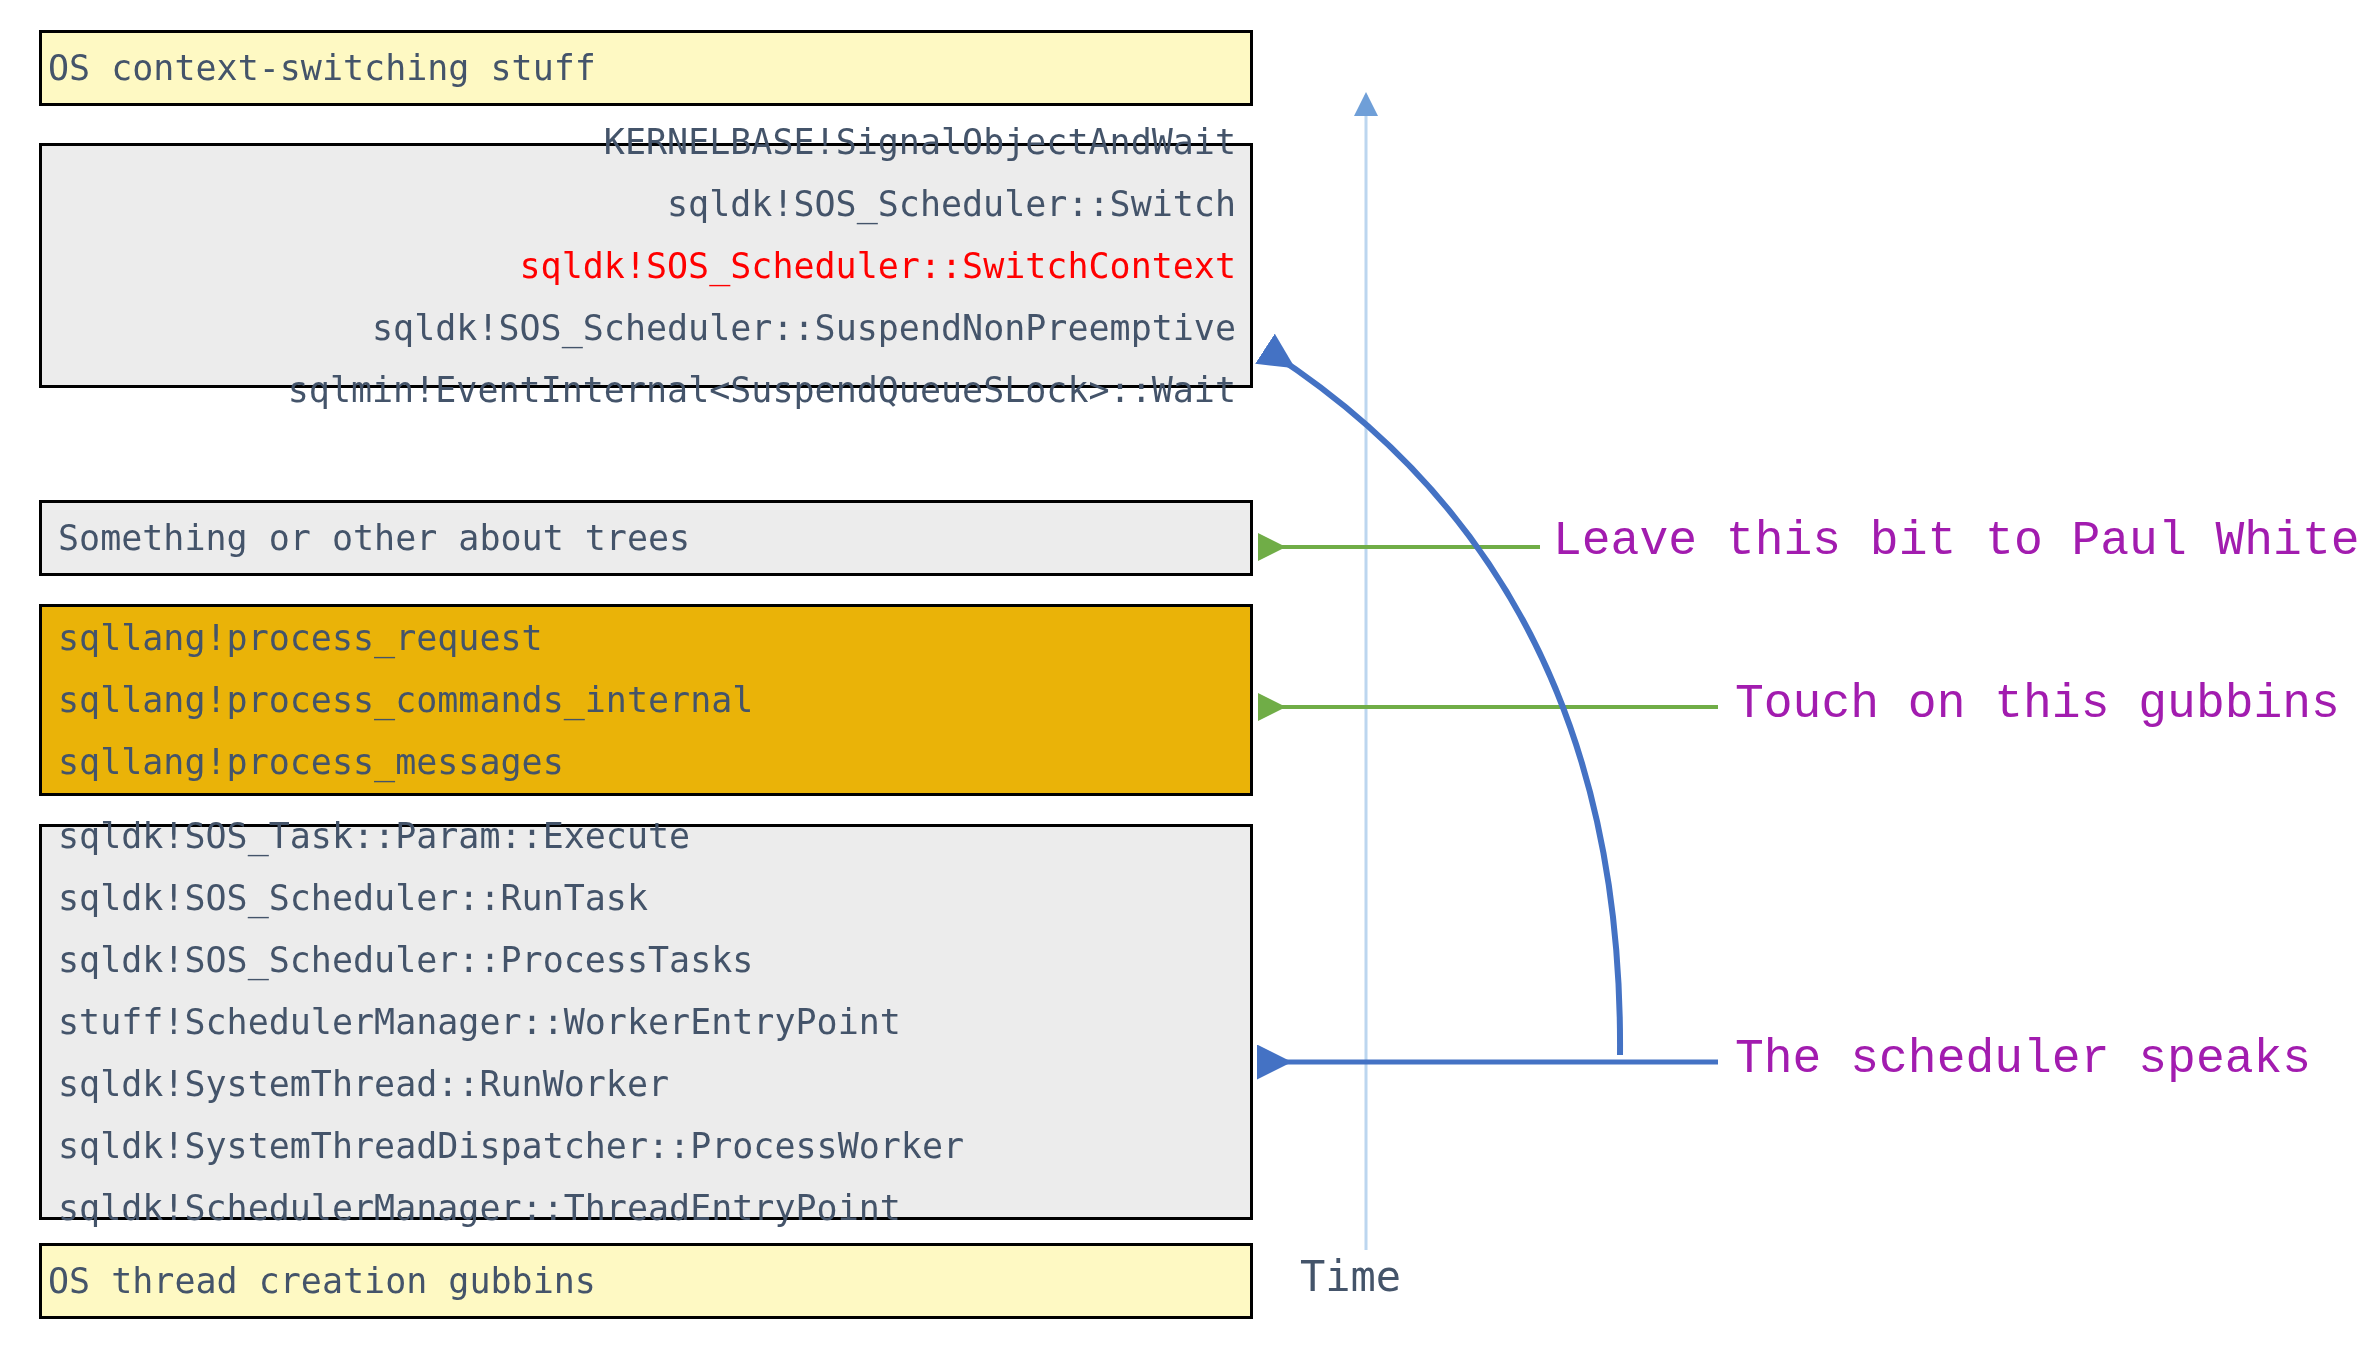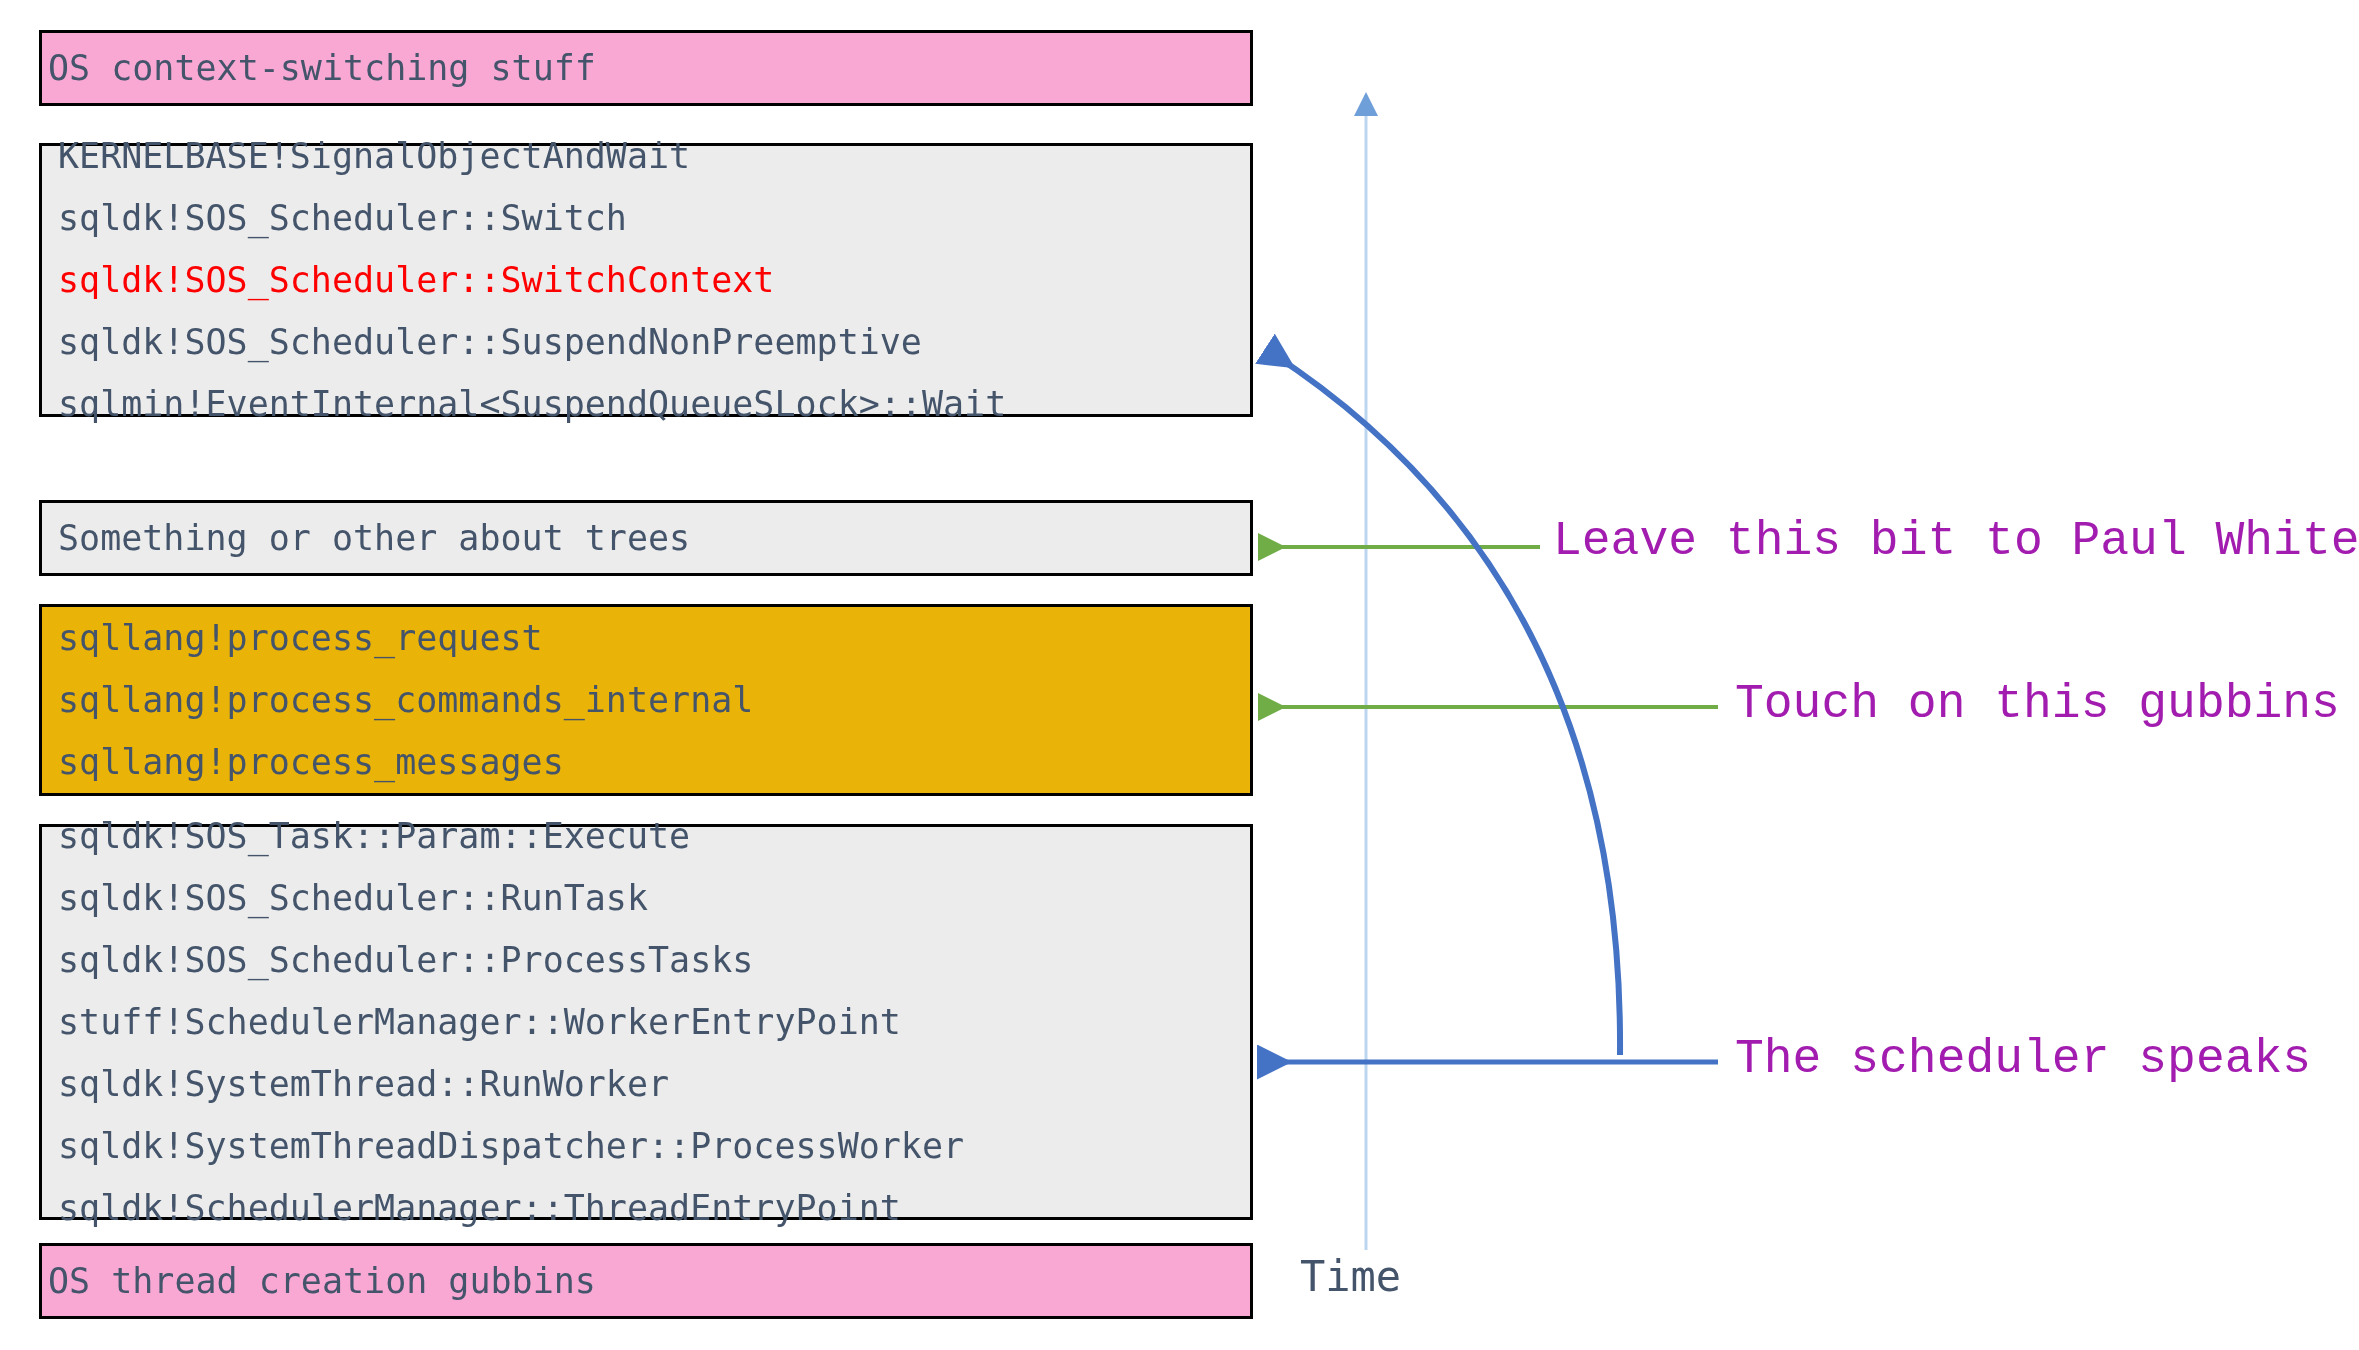--- a/index.html
+++ b/index.html
@@ -27,36 +27,36 @@
     position: absolute;
     left: 39px;
     width: 1214px;
     box-sizing: border-box;
     border: 3px solid #000000;
     padding: 6px 14px 6px 16px;
     display: flex;
     flex-direction: column;
     justify-content: center;
   }
-  .stack-box.green  { background: #f9a8d4; padding-left: 6px; }
+  .stack-box.green  { background: #fef9c3; padding-left: 6px; }
   .stack-box.grey   { background: #ececec; }
   .stack-box.blue   { background: #eab308; }
 
   .frame-line {
     font-family: "DejaVu Sans Mono", monospace;
     font-size: 35px;
     line-height: 62px;
     color: #44546a;
     white-space: pre;
     letter-spacing: 0px;
   }
   .frame-line.highlight { color: #ff0000; }
 
   .box-os-switch   { top: 30px;   height: 76px; }
-  .box-kernel      { top: 143px;  height: 274px; }
+  .box-kernel      { top: 143px;  height: 245px; text-align: right; }
   .box-trees       { top: 500px;  height: 76px; }
   .box-sqllang     { top: 604px;  height: 192px; }
   .box-sqldk       { top: 824px;  height: 396px; }
   .box-os-thread   { top: 1243px; height: 76px; }
 
   
   .time-label {
     position: absolute;
     left: 1300px;
     top: 1252px;

